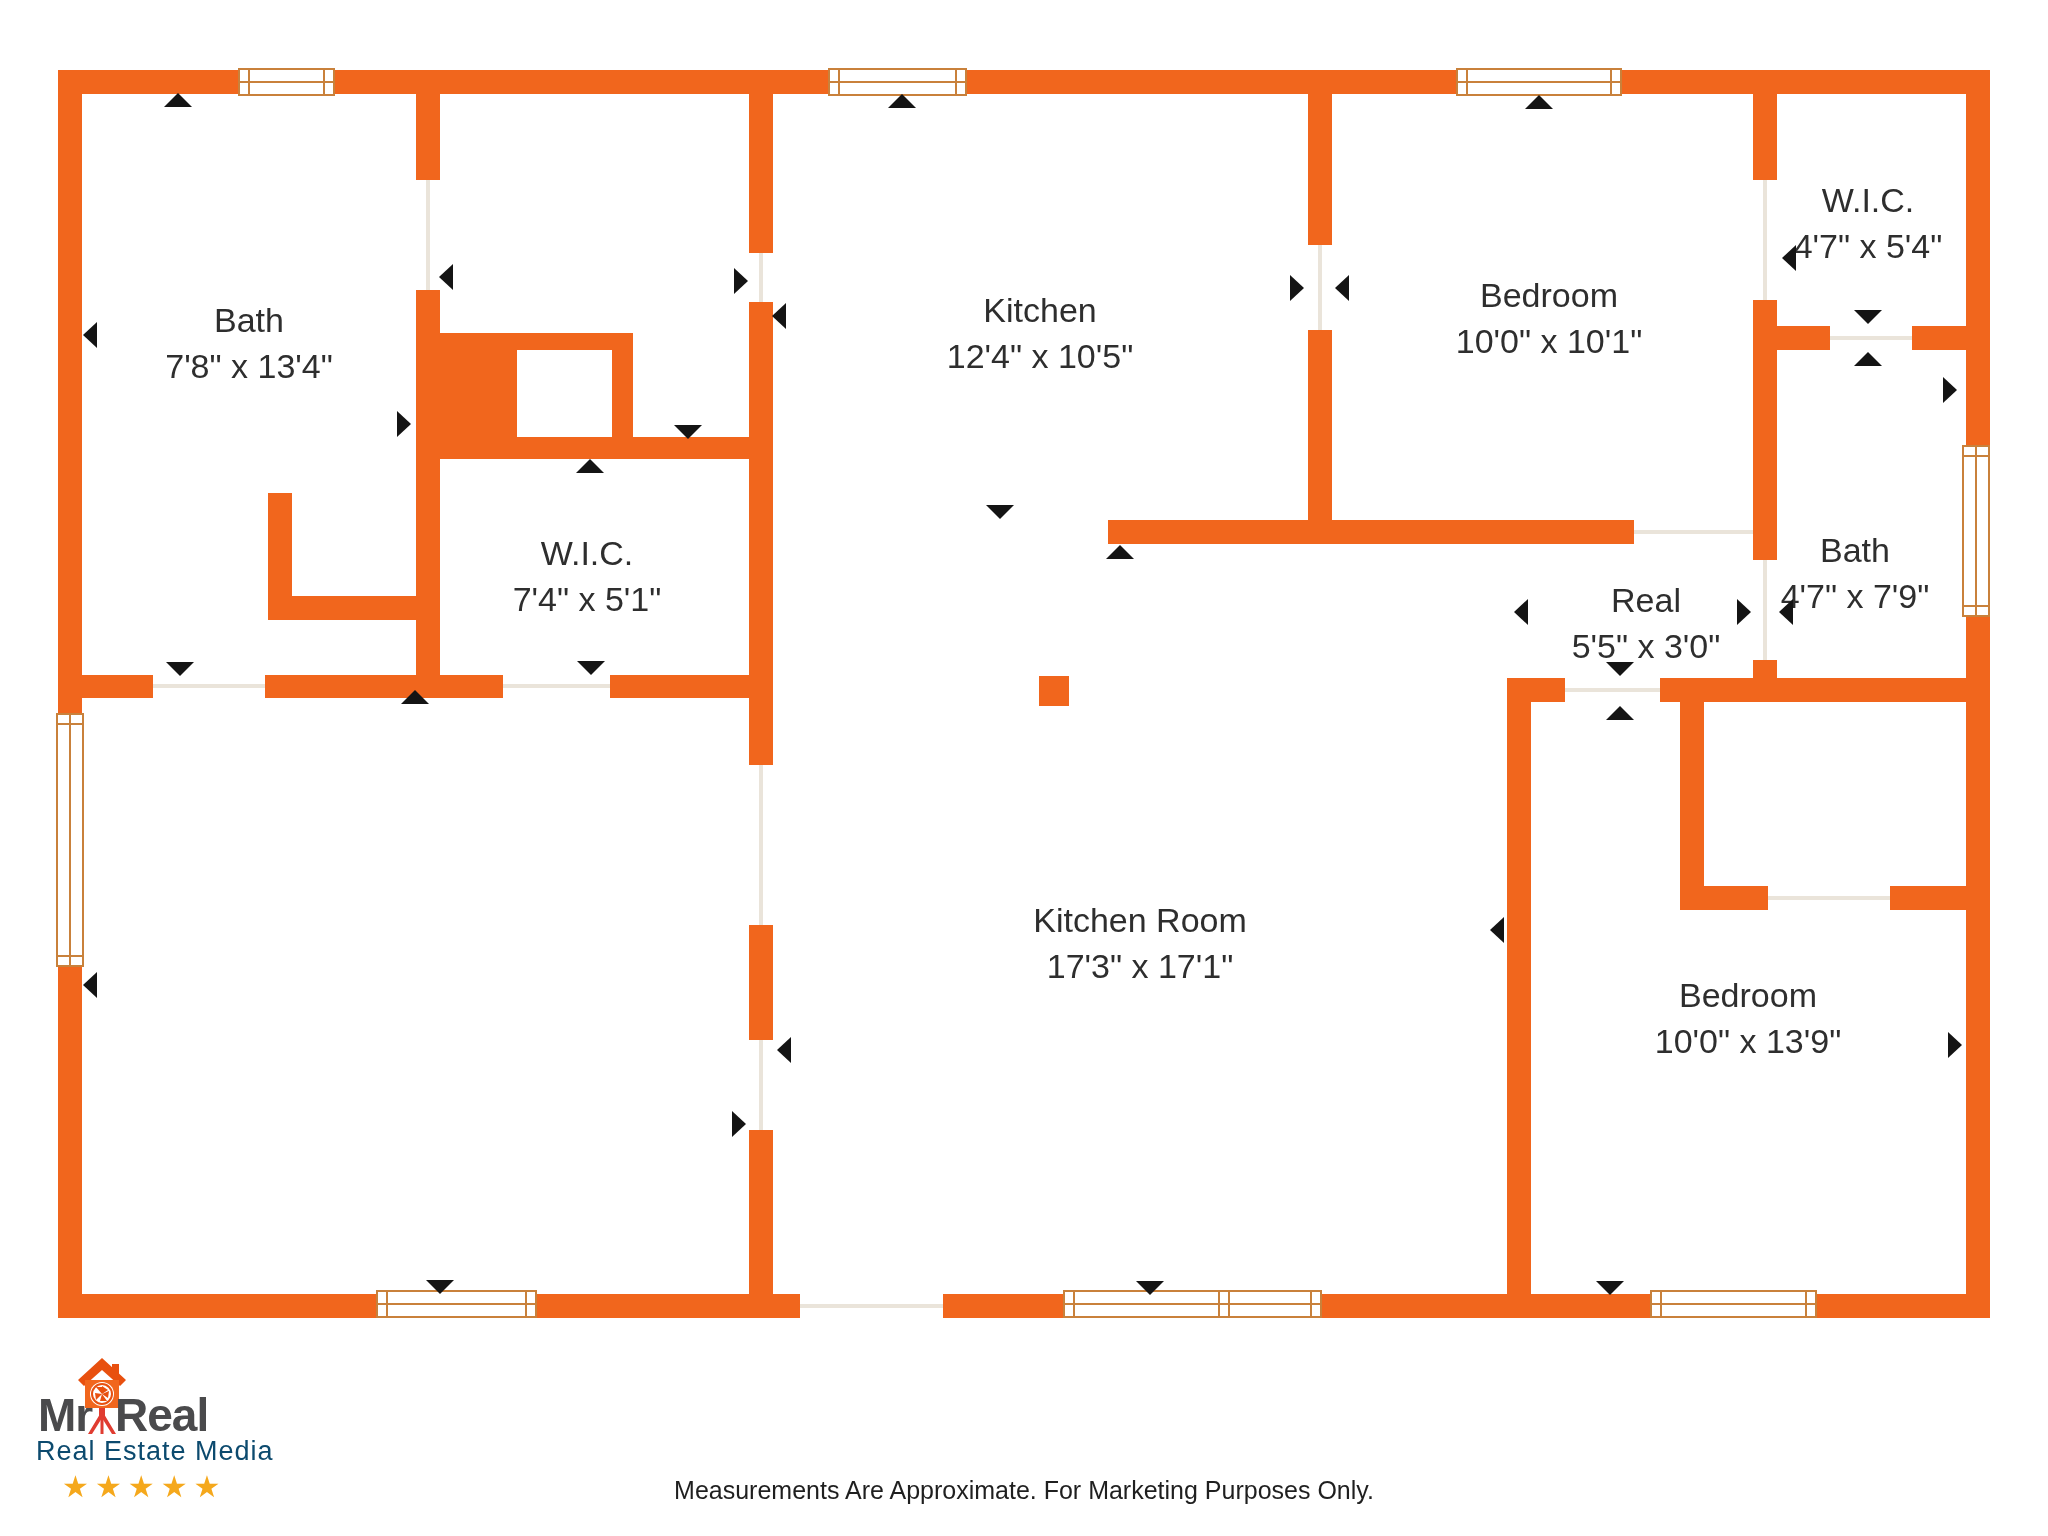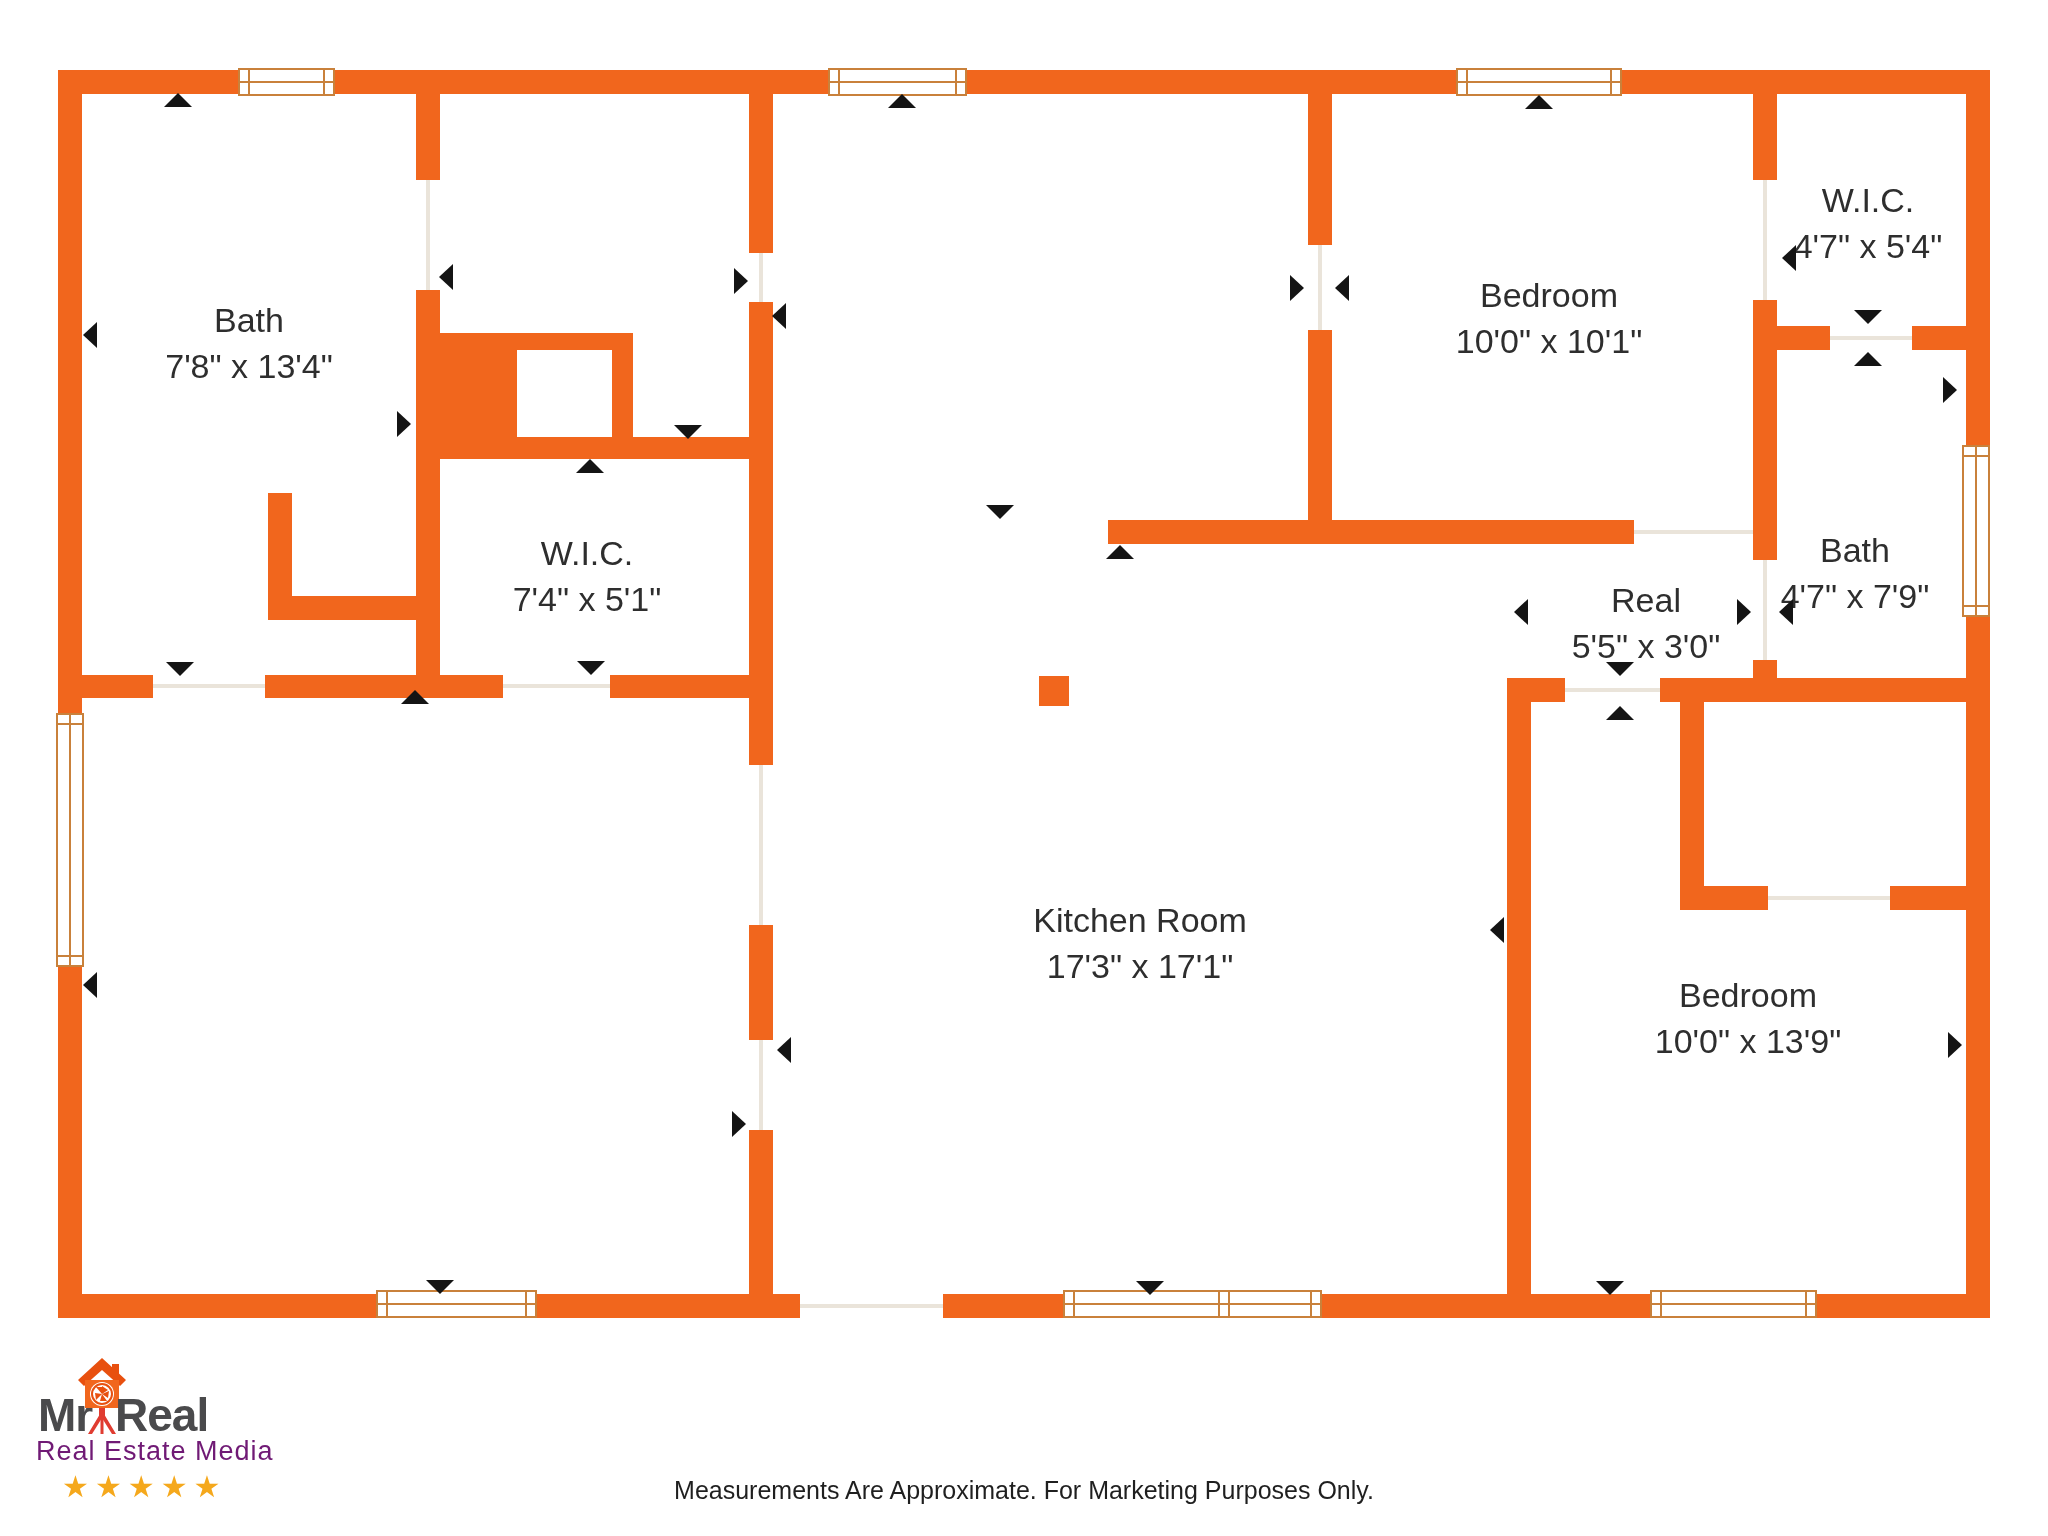--- a/index.html
+++ b/index.html
@@ -18,31 +18,35 @@
   .arrow.left{border-top:13px solid transparent;border-bottom:13px solid transparent;border-right:14px solid #141414;}
   .arrow.right{border-top:13px solid transparent;border-bottom:13px solid transparent;border-left:14px solid #141414;}
   .room-label{position:absolute;transform:translateX(-50%);text-align:center;color:#2e2e2e;font-size:34px;line-height:46px;white-space:nowrap;}
   .room-label span{display:block;}
   .logo{position:absolute;left:36px;top:1356px;width:260px;}
   .logo-row{position:relative;height:78px;}
   .logo-mr,.logo-hevia{position:absolute;top:32px;font-size:46px;font-weight:bold;color:#4A4A4C;letter-spacing:-1px;}
   .logo-mr{left:2px;}
   .logo-hevia{left:79px;}
   .logo-house{position:absolute;left:40px;top:0px;}
-  .logo-sub{font-size:27px;color:#701a75;letter-spacing:1px;margin-top:2px;}
+  .logo-sub{font-size:27px;color:#0c4a6e;letter-spacing:1px;margin-top:2px;}
   .logo-stars{font-size:30px;color:#F5A81C;letter-spacing:6px;margin-top:2px;margin-left:26px;}
   .footer{position:absolute;left:0;top:1476px;width:2048px;text-align:center;font-size:25px;color:#1f1f1f;}
 </style>
 </head>
 <body>
 
 <div id="plan">
   <div class="room-label" style="left: 249px; top: 297px;">
     <span>Bath</span>
     <span>7'8" x 13'4"</span>
+  </div>
+  <div class="room-label" style="left: 1040px; top: 287px;">
+    <span>Kitchen</span>
+    <span>12'4" x 10'5"</span>
   </div>
   <div class="room-label" style="left: 1549px; top: 272px;">
     <span>Bedroom</span>
     <span>10'0" x 10'1"</span>
   </div>
   <div class="room-label" style="left: 1868px; top: 177px;">
     <span>W.I.C.</span>
     <span>4'7" x 5'4"</span>
   </div>
   <div class="room-label" style="left: 587px; top: 530px;">

